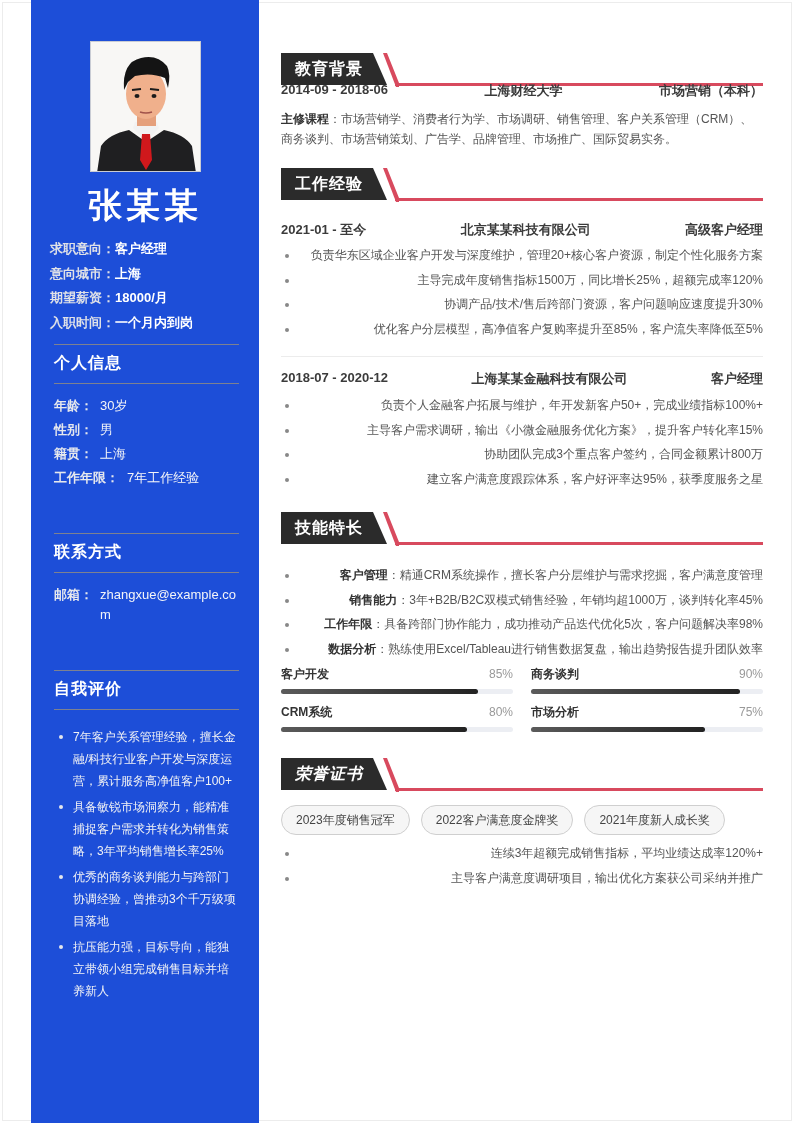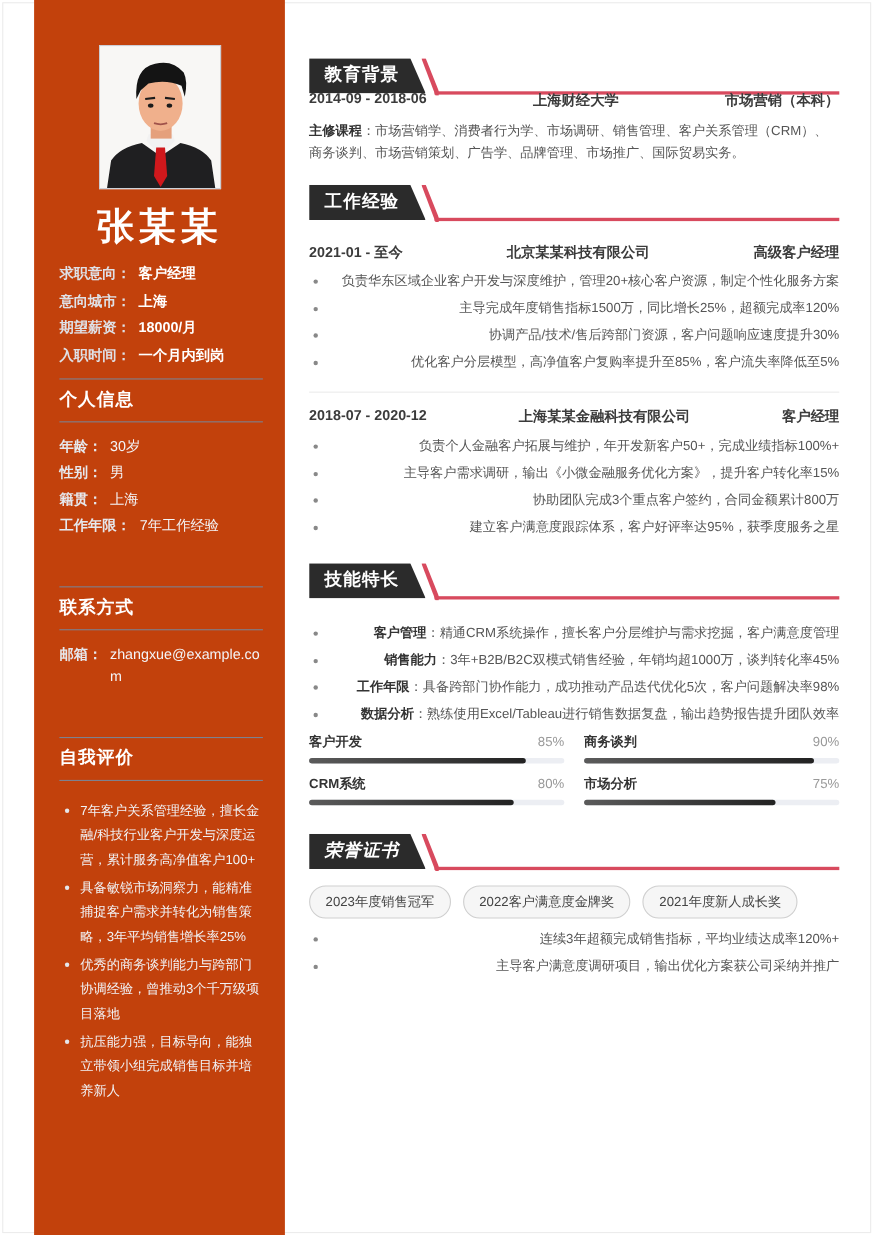--- a/index.html
+++ b/index.html
@@ -2,24 +2,24 @@
 <html><head>
 <meta charset="utf-8">
 <style>
   * { box-sizing: border-box; margin: 0; padding: 0; }
   html, body { width: 794px; height: 1123px; background: #ffffff; overflow: hidden; }
   body { font-family: "Liberation Sans", "DejaVu Sans", sans-serif; color: #333; position: relative; }
 
   .page-frame { position: absolute; left: 2px; top: 2px; width: 790px; height: 1119px; border: 1px solid #ececec; }
 
   
-  .sidebar { position: absolute; left: 31px; top: 0; width: 228px; height: 1123px; background: #c2410c; color: #fff; }
+  .sidebar { position: absolute; left: 31px; top: 0; width: 228px; height: 1123px; background: #1d4ed8; color: #fff; }
   .photo { position: absolute; left: 59px; top: 41px; width: 111px; height: 131px; border: 1px solid #c9ccd4; background: #fafafa; overflow: hidden; }
   .name { position: absolute; left: 0; top: 183px; width: 228px; text-align: center; font-size: 34px; font-weight: bold; letter-spacing: 4px; color: #fff; }
-  .intent { position: absolute; left: 23px; top: 237px; width: 190px; }
+  .intent { position: absolute; left: 12px; top: 237px; width: 190px; text-align: right; }
   .intent-row { display: flex; height: 24.5px; align-items: center; font-size: 13px; font-weight: bold; }
   .intent-row .k { color: #dfe1e7; width: 72px; }
   .intent-row .v { color: #fff; }
 
   .side-section { position: absolute; left: 23px; width: 185px; }
   .side-section .rule { height: 1px; background: #7d8190; }
   .side-title { font-size: 16px; font-weight: bold; color: #fff; padding: 8px 0 9px 0; letter-spacing: 1px; }
   .kv { display: flex; font-size: 13px; line-height: 20px; margin-bottom: 4px; color: #eef0f4; }
   .kv .k { font-weight: bold; color: #e6e8ed; flex: 0 0 auto; }
   .kv .v { color: #f4f5f8; word-break: break-all; }

